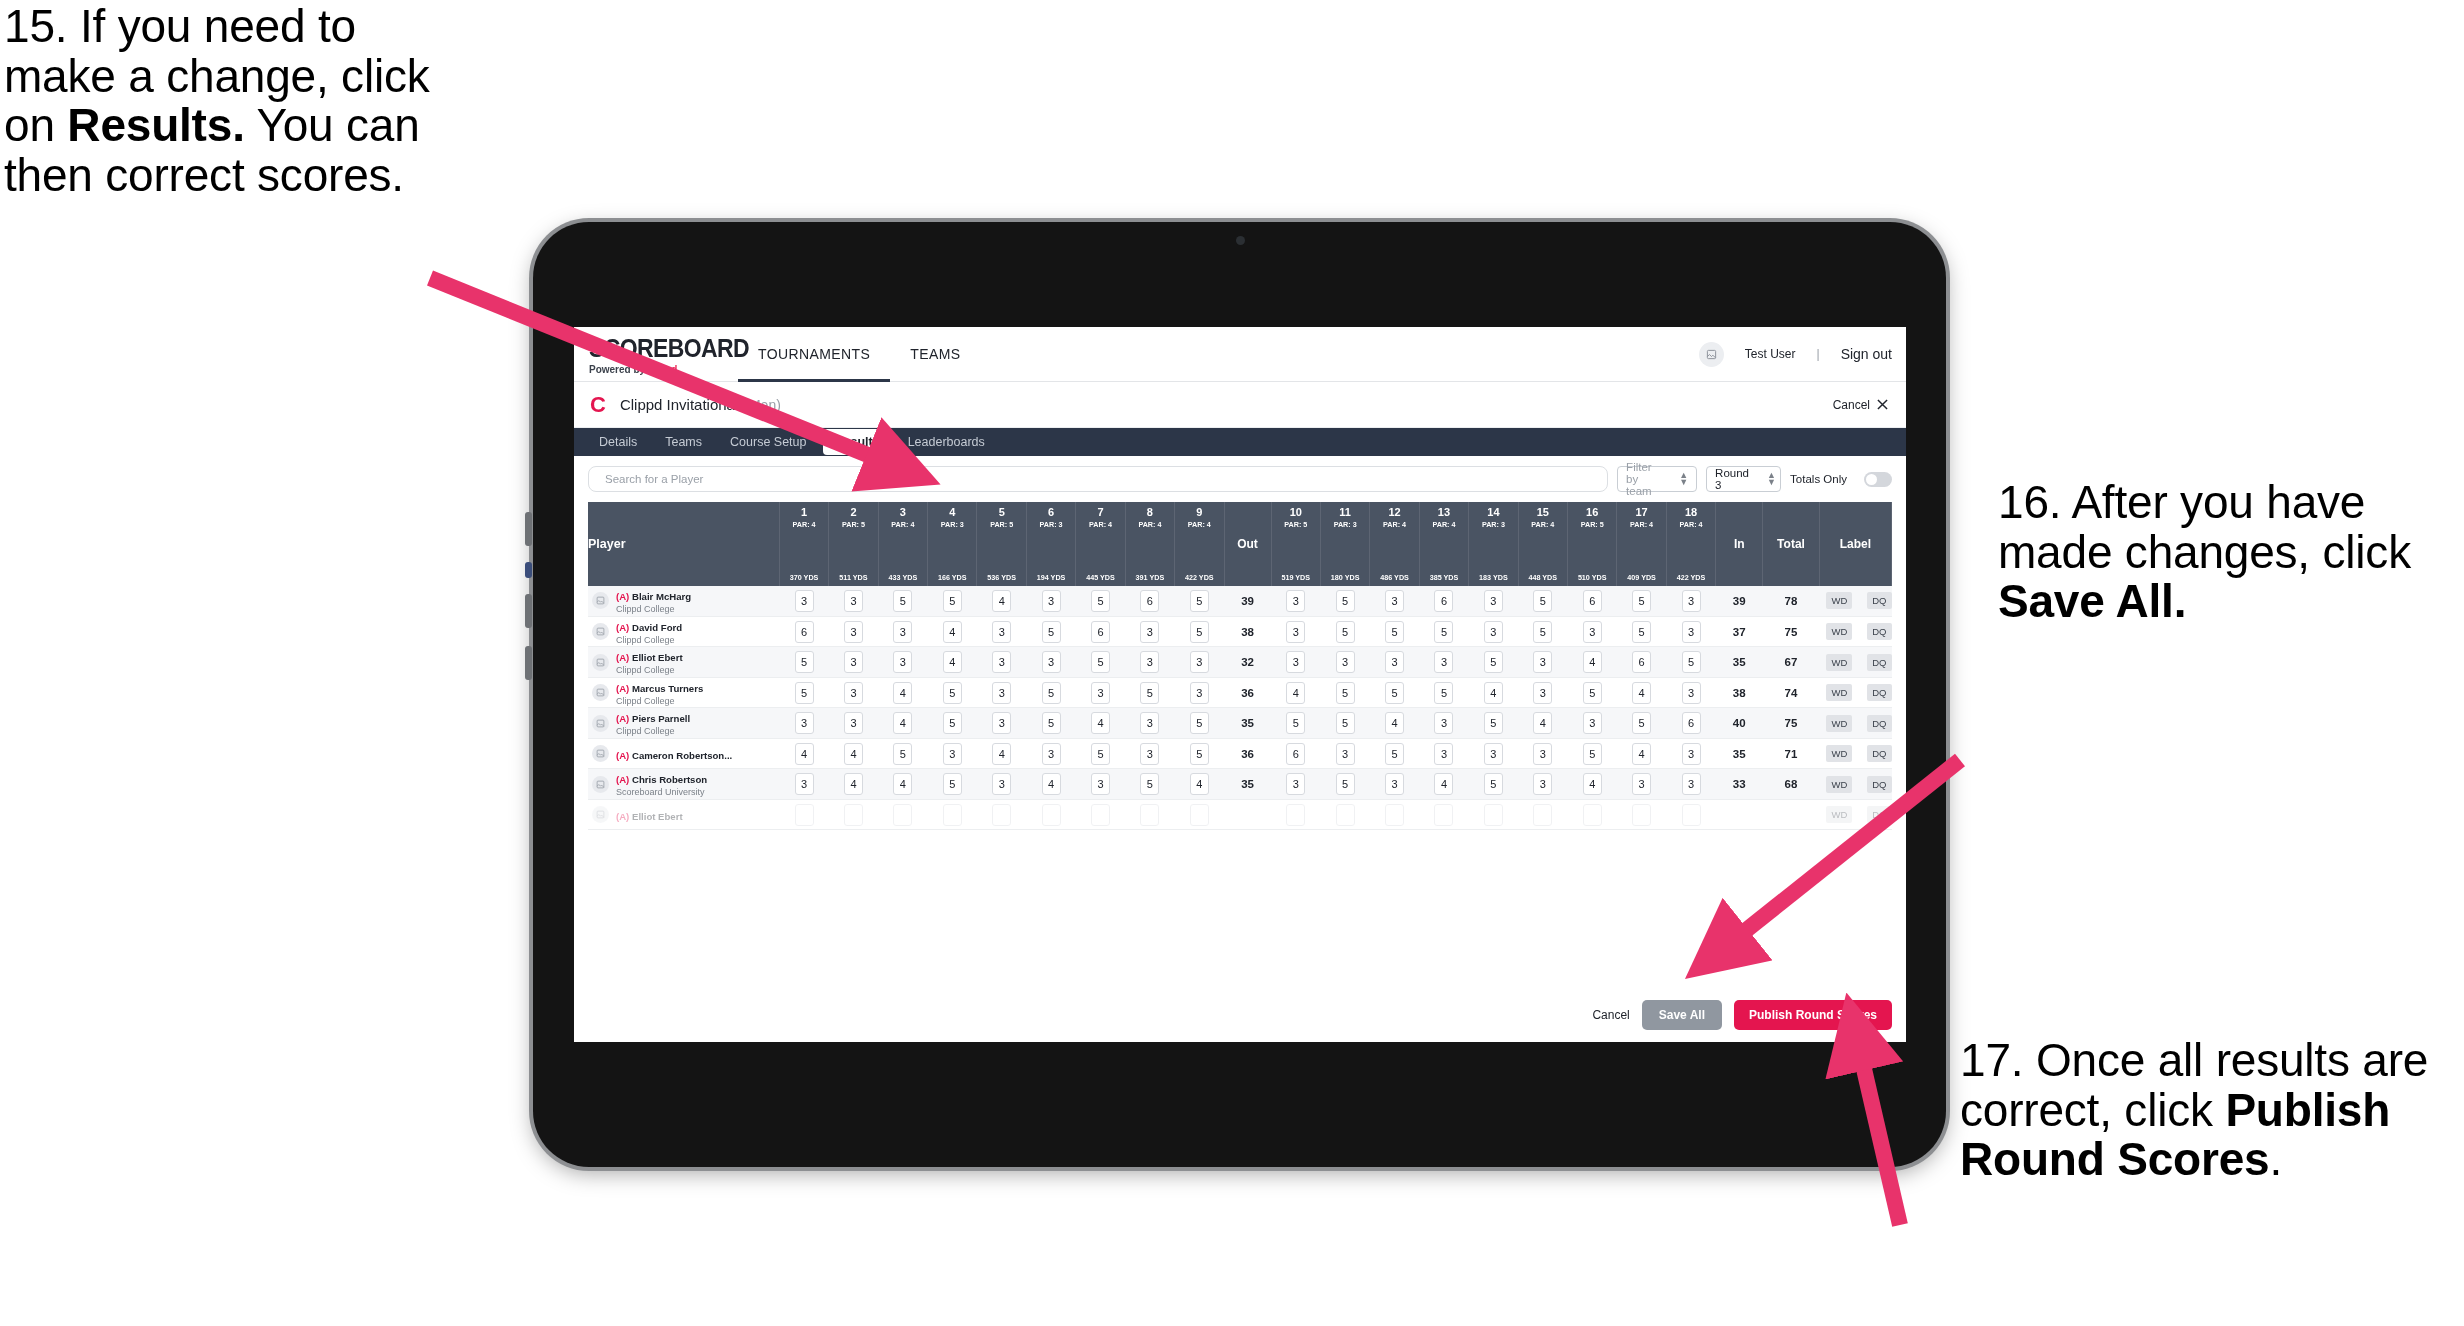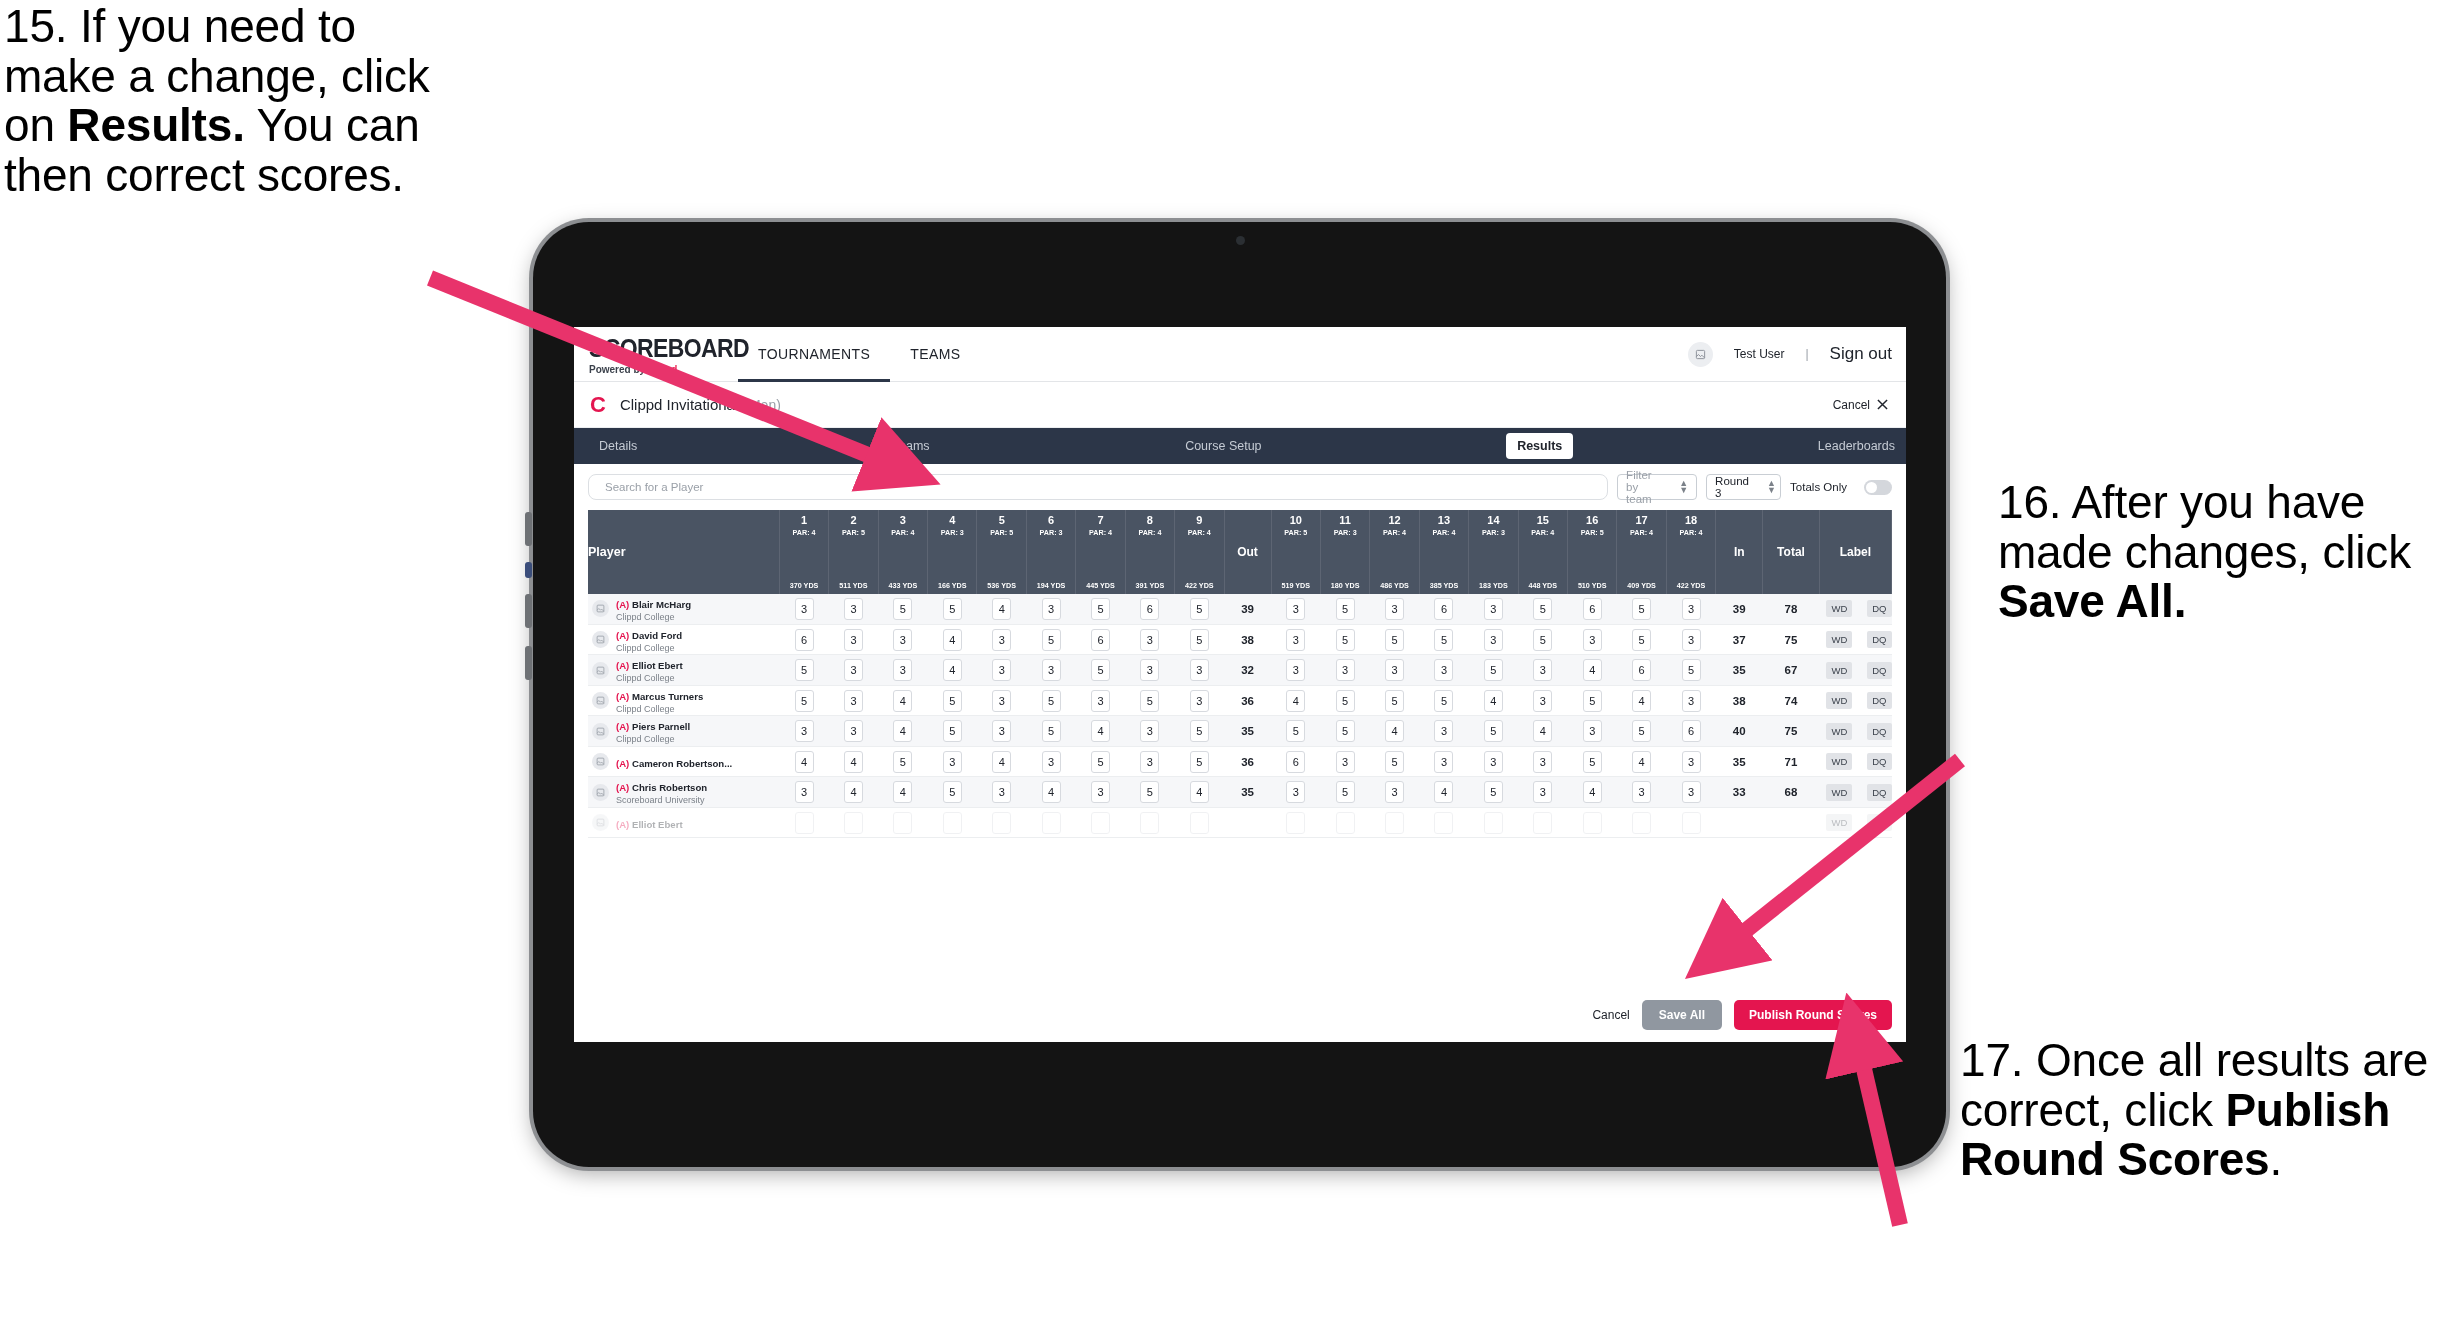--- a/index.html
+++ b/index.html
@@ -77,36 +77,36 @@
   }
   .hdr-right {
     margin-left: auto; display: flex; align-items: center; gap: 21px; padding-right: 14px;
   }
   .avatar {
     width: 25px; height: 25px; border-radius: 50%; background: #eceef1;
     display: flex; align-items: center; justify-content: center; color: #8b9099;
   }
   .hdr-user { font-size: 12px; color: #20242c; }
   .hdr-sep { color: #9aa0a8; font-size: 12px; }
-  .hdr-signout { font-size: 17px; color: #20242c; cursor: pointer; }
+  .hdr-signout { font-size: 14px; color: #20242c; cursor: pointer; }
 
   
   #tour-bar {
     height: 46px; background: #fff; display: flex; align-items: center;
     padding: 0 18px 0 16px; border-bottom: 1px solid #eceef0;
   }
   .logo-c { color: #e4154f; font-size: 22px; font-weight: 800; margin-right: 14px; }
   .tour-name { font-size: 15px; color: #20242c; font-weight: 500; }
   .tour-gender { font-size: 14px; color: #9aa0a8; margin-left: 6px; }
   .cancel-x { margin-left: auto; display: flex; align-items: center; gap: 7px; font-size: 12px; color: #20242c; cursor: pointer; }
 
   
   #sub-tabs {
-    height: 36px; background: #2c3648; display: flex; align-items: center;
-    padding-left: 14px; gap: 6px; justify-content: space-between;
+    height: 28px; background: #2c3648; display: flex; align-items: center;
+    padding-left: 14px; gap: 6px;
   }
   .stab { font-size: 12.5px; color: #c5cbd4; padding: 6px 11px; border-radius: 4px; cursor: pointer; }
   .stab.active { background: #fff; color: #20242c; font-weight: 600; }
 
   
   #filter-bar {
     height: 46px; background: #fff; display: flex; align-items: center;
     padding: 0 14px; gap: 9px;
   }
   #search-input {

